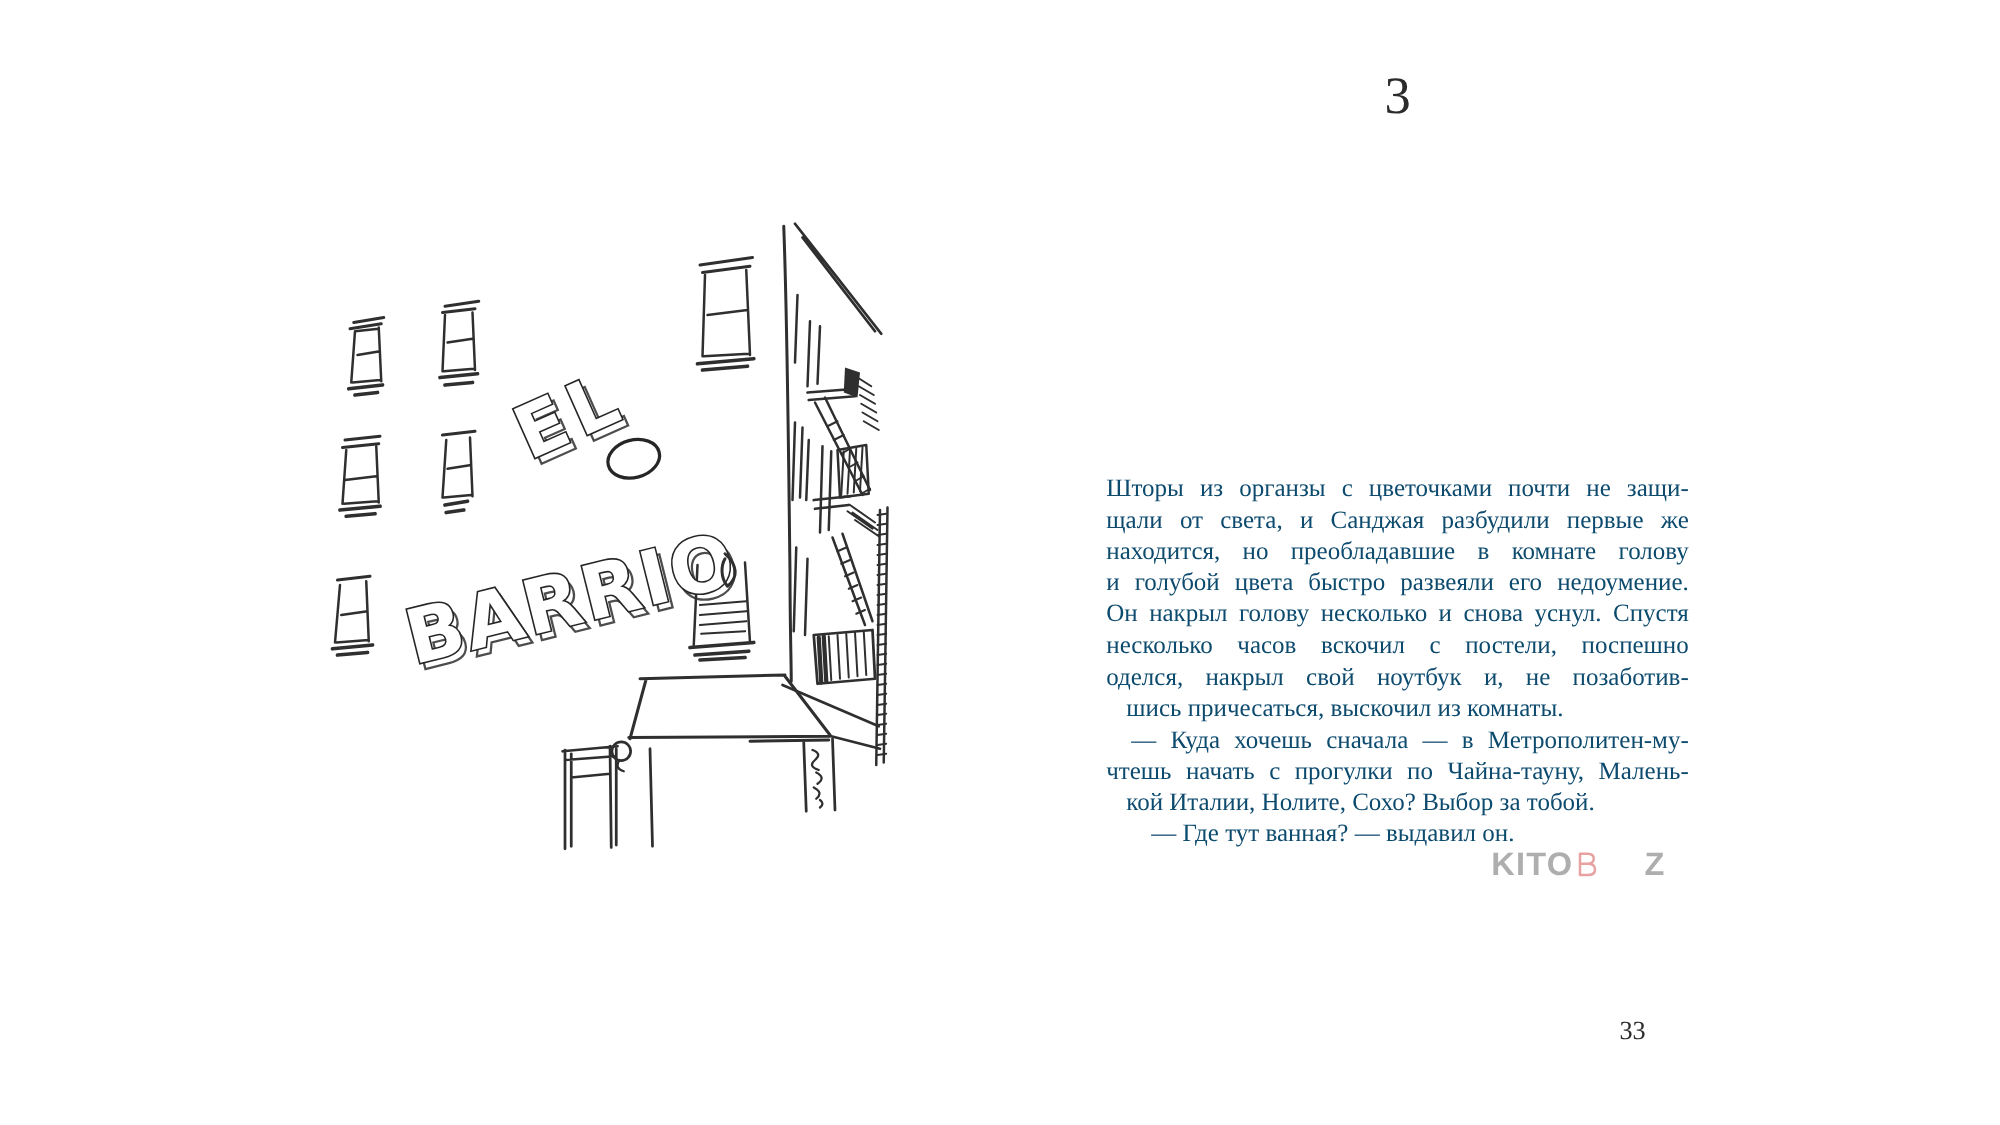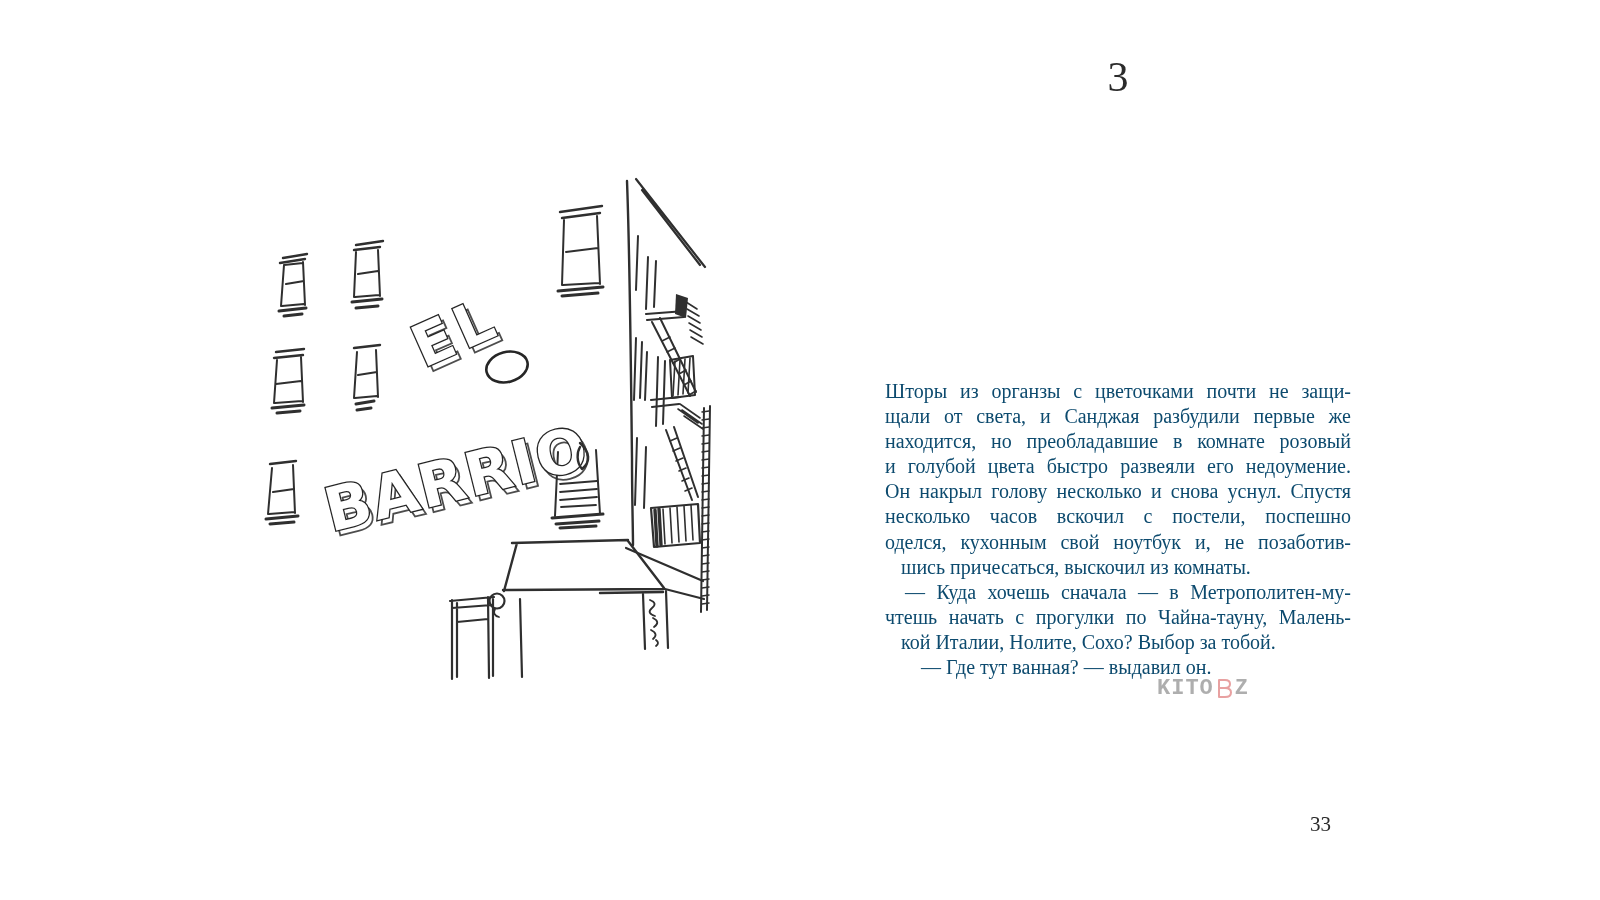--- a/index.html
+++ b/index.html
@@ -6,27 +6,27 @@
   #spread{position:relative;width:1600px;height:900px;background:#ffffff;overflow:hidden;
           font-family:"Liberation Serif",serif;}
   
   .chapter-num{position:absolute;left:885px;top:53px;width:466px;text-align:center;
                font-size:42px;color:#2b2b2b;}
   .textblock{position:absolute;left:885px;top:379px;width:466px;
              font-size:20px;line-height:25.1px;color:#0c4a6e;}
   .ln{text-align:justify;text-align-last:justify;white-space:normal;}
   .ln.end{text-align-last:left;margin-left:16px;}
   .ln.ind{text-indent:20px;}
-  .page-num{position:absolute;left:1281px;top:812px;width:50px;text-align:right;
+  .page-num{position:absolute;left:1281px;top:812px;width:50px;text-align:center;
             font-size:21px;color:#2b2b2b;}
   
   .watermark{position:absolute;left:1157px;top:676px;display:flex;align-items:center;
              gap:1px;opacity:.82;pointer-events:none;}
-  .watermark .wm-txt{font-family:Liberation Mono, monospace;font-weight:bold;
-             font-size:22px;letter-spacing:1px;color:#9d9d9d;}
+  .watermark .wm-txt{font-family:Liberation Sans, sans-serif;font-weight:bold;
+             font-size:26px;letter-spacing:1px;color:#9d9d9d;margin-left:36px;}
   .watermark svg{display:block;margin:0 1px;}
   
   .illus{position:absolute;left:240px;top:150px;}
   .sk{stroke:#2f2f2f;fill:none;stroke-linecap:round;stroke-linejoin:round;}
   .graffiti{font-family:"DejaVu Sans","Liberation Sans",sans-serif;font-weight:bold;
             fill:#ffffff;stroke:#262626;paint-order:stroke;}
   .graffiti-echo{font-family:"DejaVu Sans","Liberation Sans",sans-serif;font-weight:bold;
             fill:none;stroke:#2f2f2f;opacity:.85;}
 </style>
 </head>
@@ -116,25 +116,25 @@
       <path class="sk" stroke-width="2.2" d="M452 600 L452 679 M457 603 L457 677 M488 597 L489 678 M493 599 L493 676 M450 601 L494 597 M452 608 L492 605 M457 622 L488 619"></path>
 
       <path class="sk" stroke-width="2.2" d="M643 594 L645 649 M666 591 L668 648"></path>
       <path class="sk" stroke-width="1.8" d="M650 600 Q658 603 652 608 Q646 613 655 616 M653 618 Q661 622 654 627 M651 630 Q659 634 653 639 M656 640 Q660 643 656 646"></path>
     </g>
   </svg>
 
   <div class="textblock">
     <div class="ln">Шторы из органзы с цветочками почти не защи-</div>
     <div class="ln">щали от света, и Санджая разбудили первые же</div>
-    <div class="ln">находится, но преобладавшие в комнате розовый</div>
+    <div class="ln">находится, но преобладавшие в комнате голову</div>
     <div class="ln">и голубой цвета быстро развеяли его недоумение.</div>
     <div class="ln">Он накрыл голову несколько и снова уснул. Спустя</div>
     <div class="ln">несколько часов вскочил с постели, поспешно</div>
-    <div class="ln">оделся, кухонным свой ноутбук и, не позаботив-</div>
+    <div class="ln">оделся, накрыл свой ноутбук и, не позаботив-</div>
     <div class="ln end">шись причесаться, выскочил из комнаты.</div>
     <div class="ln ind">— Куда хочешь сначала — в Метрополитен-му-</div>
     <div class="ln">чтешь начать с прогулки по Чайна-тауну, Малень-</div>
     <div class="ln end">кой Италии, Нолите, Сохо? Выбор за тобой.</div>
     <div class="ln ind end">— Где тут ванная? — выдавил он.</div>
   </div>
 
   <div class="watermark">
     <span class="wm-txt">KITO</span>
     <svg width="17" height="21" viewBox="0 0 17 21">

